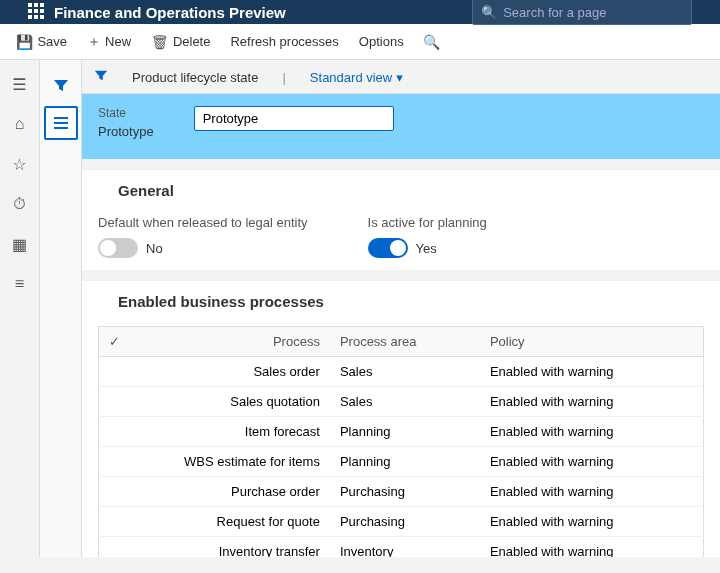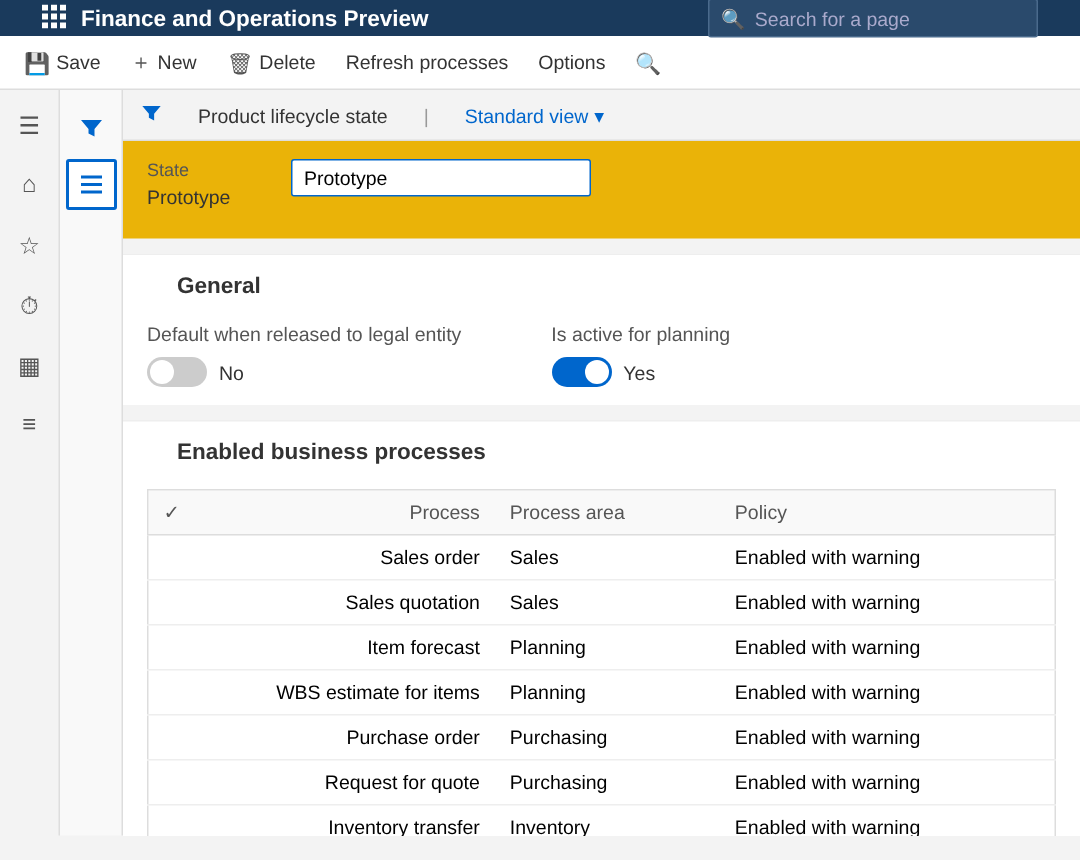--- a/index.html
+++ b/index.html
@@ -135,21 +135,21 @@
       display: flex;
       align-items: center;
       gap: 4px;
       cursor: pointer;
       color: #0066cc;
       font-size: 13px;
     }
 
     
     .form-section {
-      background: #eab308;
+      background: #7dd3fc;
       margin: 0;
       padding: 12px 16px;
     }
     .form-row {
       display: flex;
       gap: 40px;
       margin-bottom: 8px;
     }
     .form-field { display: flex; flex-direction: column; gap: 4px; }
     .form-field label { font-size: 12px; color: #555; }

